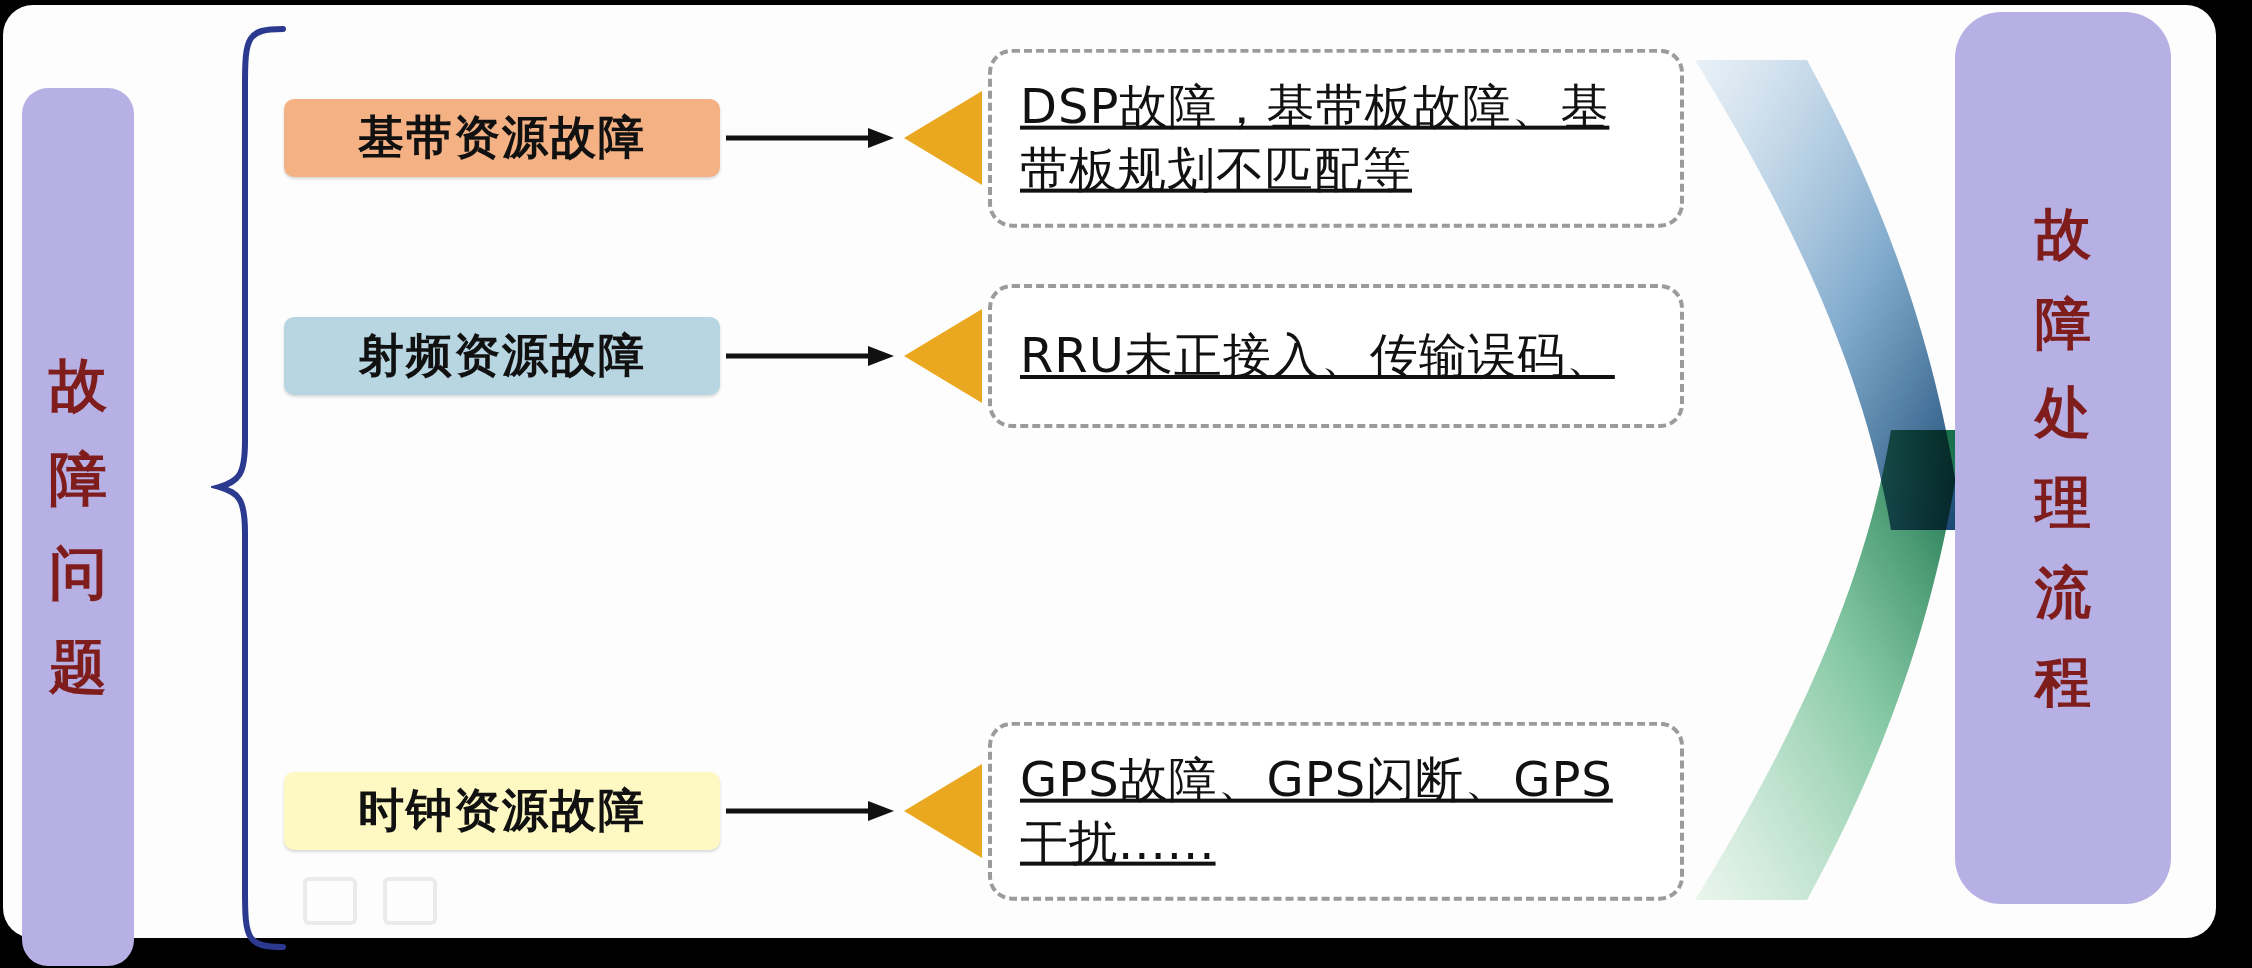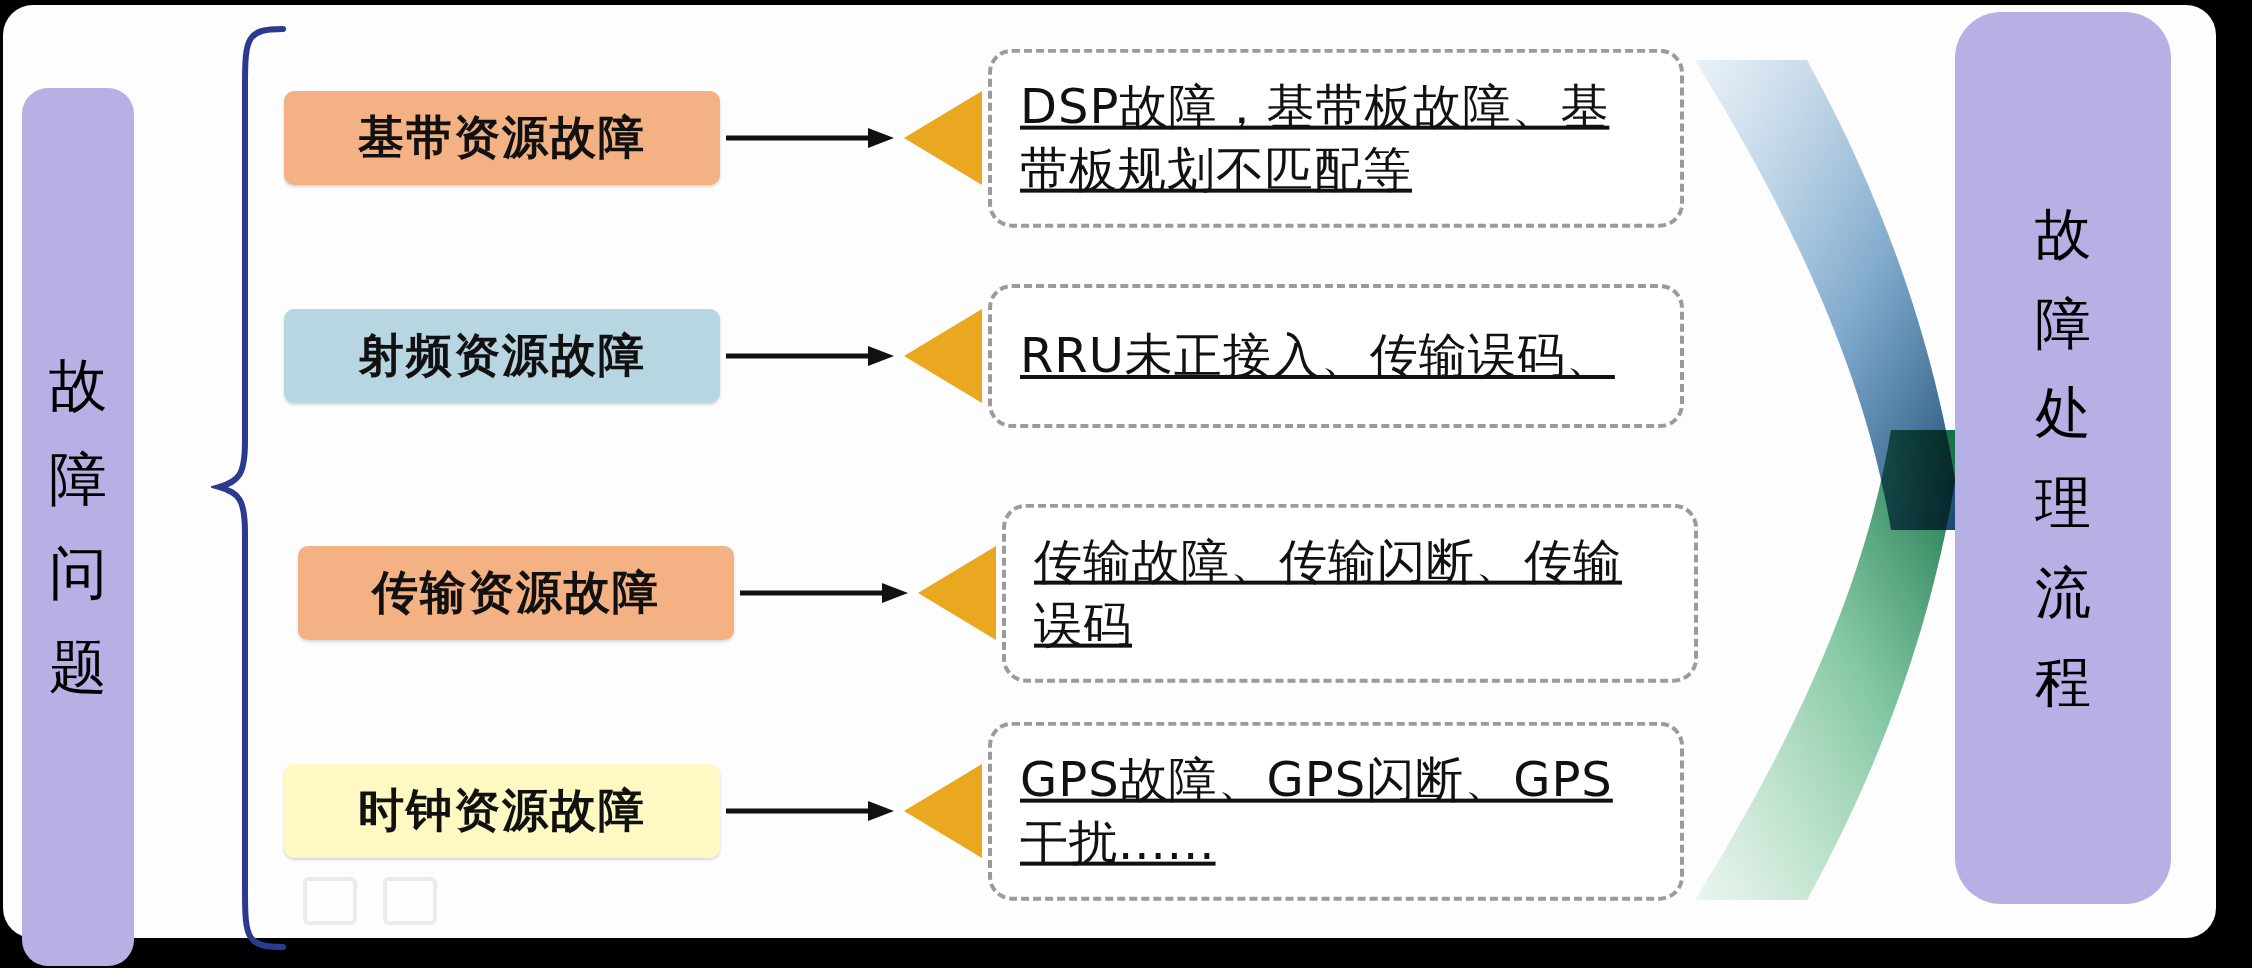--- a/index.html
+++ b/index.html
@@ -21,24 +21,24 @@
   .side-panel {
     position: absolute;
     background: #b6b0e4;
     display: flex;
     align-items: center;
     justify-content: center;
   }
   .side-panel .v-label {
     width: 1.2em;
     text-align: center;
-    font-weight: 400;
+    font-weight: 700;
     word-break: break-all;
     line-break: anywhere;
-    color: #000000;
+    color: #7f1d1d;
   }
   .panel-left {
     left: 19px; top: 35px; width: 112px; height: 878px;
     border-radius: 26px;
   }
   .panel-left .v-label { font-size: 58px; line-height: 1.62; }
   .panel-right {
     left: 1952px; top: 7px; width: 216px; height: 892px;
     border-radius: 46px;
   }
@@ -56,21 +56,21 @@
     left: 281px; width: 1396px; height: 180px;
   }
   .row-1 { top: 43px; }
   .row-2 { top: 261px; }
   .row-3 { top: 498px; left: 295px; }
   .row-4 { top: 716px; }
 
   .cat-box {
     position: absolute;
     left: 0; top: 50%; transform: translateY(-50%);
-    width: 436px; height: 94px;
+    width: 436px; height: 78px;
     border-radius: 10px;
     display: flex; align-items: center; justify-content: center;
     font-size: 46px; font-weight: 700;
     letter-spacing: 2px;
     box-shadow: 0 2px 3px rgba(0,0,0,0.15);
   }
   .arrow-svg {
     position: absolute;
     left: 440px; top: 50%; transform: translateY(-50%);
     width: 172px; height: 26px;
@@ -151,33 +151,20 @@
     <svg class="arrow-svg" viewBox="0 0 172 26">
       <line x1="2" y1="13" x2="146" y2="13" stroke="#111" stroke-width="5"></line>
       <polygon points="144,3 170,13 144,23" fill="#111"></polygon>
     </svg>
     <div class="tri"></div>
     <div class="dash-box">
       <span>RRU未正接入、传输误码、</span>
     </div>
   </div>
 
-  <div class="row row-3">
-    <div class="cat-box" style="background: rgb(244, 177, 131);">
-      <span>传输资源故障</span>
-    </div>
-    <svg class="arrow-svg" viewBox="0 0 172 26">
-      <line x1="2" y1="13" x2="146" y2="13" stroke="#111" stroke-width="5"></line>
-      <polygon points="144,3 170,13 144,23" fill="#111"></polygon>
-    </svg>
-    <div class="tri"></div>
-    <div class="dash-box">
-      <span>传输故障、传输闪断、传输误码</span>
-    </div>
-  </div>
 
   <div class="row row-4">
     <div class="cat-box" style="background: #fef9c3;">
       <span>时钟资源故障</span>
     </div>
     <svg class="arrow-svg" viewBox="0 0 172 26">
       <line x1="2" y1="13" x2="146" y2="13" stroke="#111" stroke-width="5"></line>
       <polygon points="144,3 170,13 144,23" fill="#111"></polygon>
     </svg>
     <div class="tri"></div>

